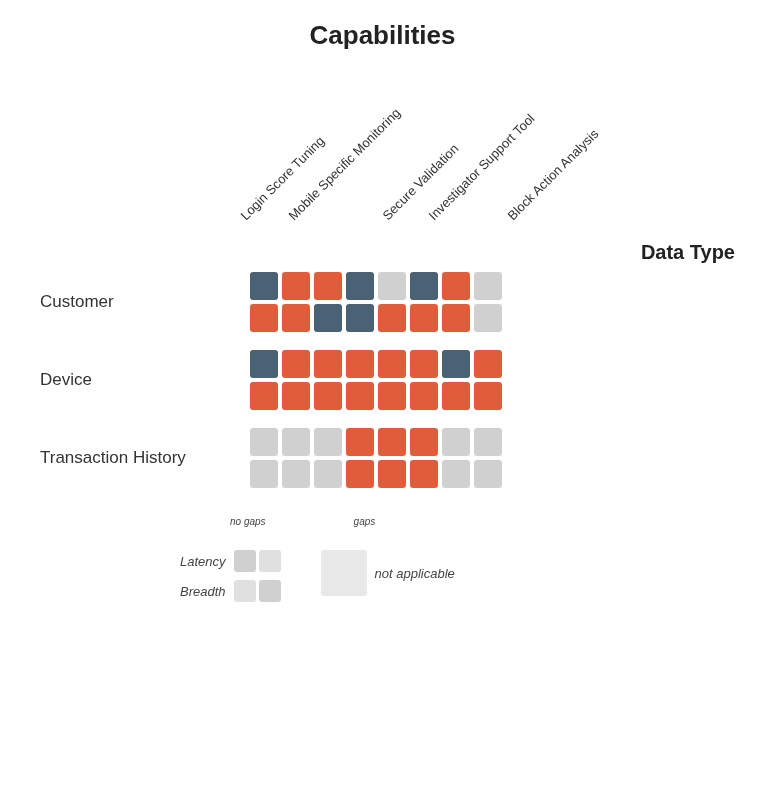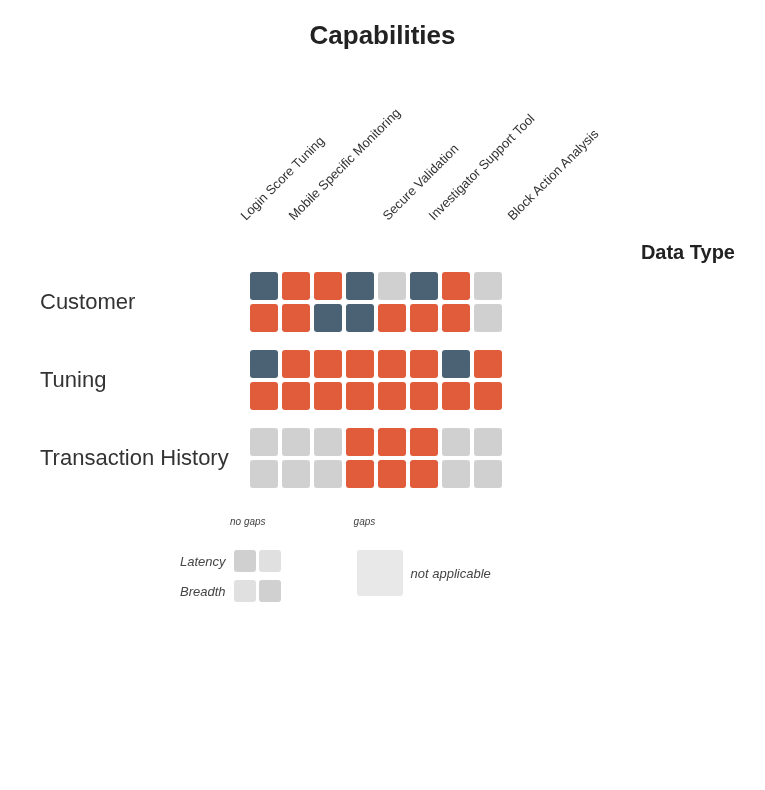--- a/index.html
+++ b/index.html
@@ -65,21 +65,21 @@
 
     
     .grid-section {
       display: flex;
       align-items: center;
       margin-bottom: 18px;
     }
 
     .row-label {
       width: 220px;
-      font-size: 22px;
+      font-size: 17px;
       color: #333;
       text-align: left;
       padding-left: 10px;
       flex-shrink: 0;
     }
 
     .cell-group {
       display: flex;
       flex-direction: column;
       gap: 4px;
@@ -123,21 +123,21 @@
     .legend-cell {
       width: 26px;
       height: 26px;
       border-radius: 3px;
     }
 
     .legend-section {
       margin-top: 15px;
       margin-left: 150px;
       display: flex;
-      gap: 76px;
+      gap: 40px;
     }
 
     .legend-col {
       display: flex;
       flex-direction: column;
       gap: 8px;
     }
 
     .legend-item {
       display: flex;
@@ -232,21 +232,21 @@
         <div class="cell dark-blue"></div>
         <div class="cell orange"></div>
         <div class="cell orange"></div>
         <div class="cell orange"></div>
         <div class="cell light-gray"></div>
       </div>
     </div>
   </div>
 
   <div class="grid-section">
-    <div class="row-label">Tuning</div>
+    <div class="row-label">Device</div>
     <div class="cell-group">
       <div class="cell-row">
         <div class="cell dark-blue"></div>
         <div class="cell orange"></div>
         <div class="cell orange"></div>
         <div class="cell orange"></div>
         <div class="cell orange"></div>
         <div class="cell orange"></div>
         <div class="cell dark-blue"></div>
         <div class="cell orange"></div>

